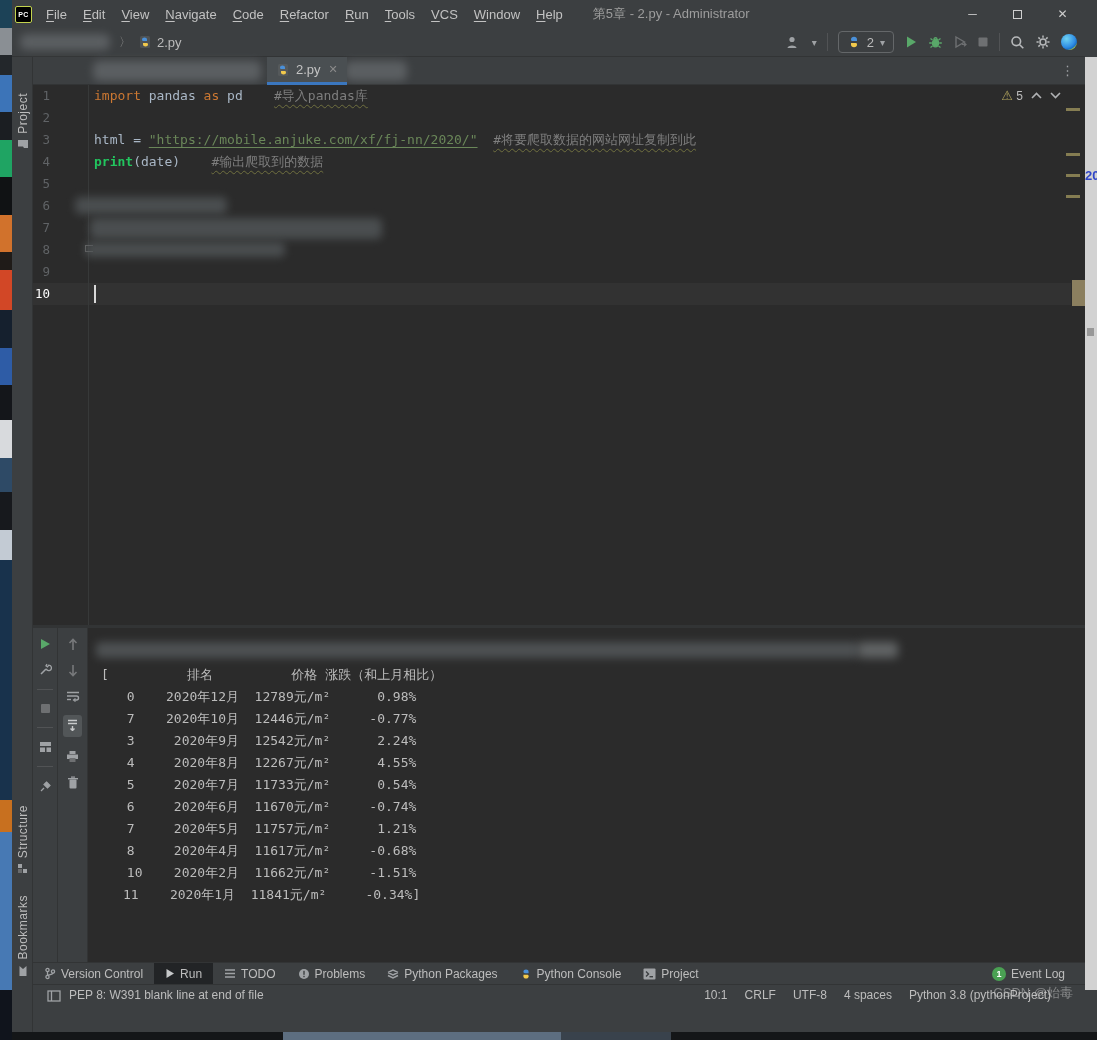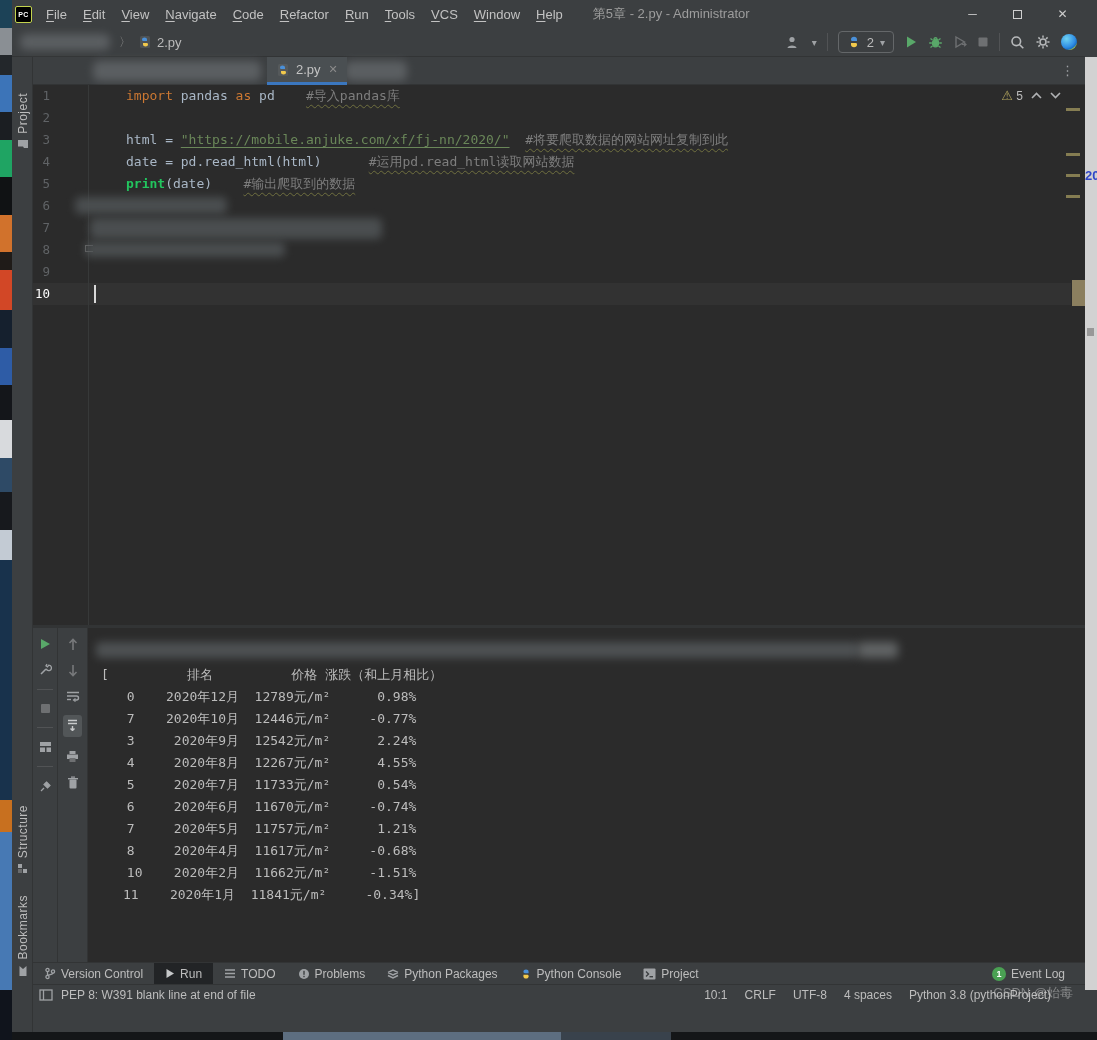--- a/index.html
+++ b/index.html
@@ -62,21 +62,21 @@
   .tab-more { position:absolute; right:10px; top:6px; color:#9fa2a5; font-size:13px; letter-spacing:1px; }
 
   
   .editor { height:540px; background:#2b2b2b; position:relative; font-family:"DejaVu Sans Mono","Liberation Mono",monospace; font-size:13px; }
   .gut { position:absolute; left:0; top:0; width:17px; text-align:right; }
   .gnum { height:22px; line-height:22px; color:#606366; font-size:12.5px; }
   .gnum.cur { color:#ffffff; }
   .gutline { position:absolute; left:55px; top:0; width:1px; height:100%; background:#373939; }
   .curline { position:absolute; left:0; top:198px; width:calc(100% - 14px); height:22px; background:#323232; }
   .code { position:absolute; left:61px; top:0; }
-  .cl { height:22px; line-height:22px; white-space:pre;margin-left:32px; }
+  .cl { height:22px; line-height:22px; white-space:pre; }
   .tk-kw { color:#cc7832; }
   .tk-pl, .tk-sp { color:#a9b7c6; }
   .tk-fn { color:#22c55e;font-weight:bold; }
   .tk-str { color:#6a8759; text-decoration:underline; text-underline-offset:3px; }
   .tk-cm { color:#7e7e7e; text-decoration:underline wavy #6f6f3f 1px; text-underline-offset:4px; }
   .cursor { position:absolute; left:61px; top:200px; width:2px; height:18px; background:#d8d8d8; }
   .fold8 { position:absolute; left:52px; top:160px; width:8px; height:7px; border:1px solid #7c7c7c; border-right:none; opacity:.8; }
   .eblur { position:absolute; background:#4e5254; border-radius:5px; filter:blur(4px); opacity:.9; }
   .insp { position:absolute; right:24px; top:3px; display:flex; align-items:center; gap:8px; color:#bcbcbc; font-size:12px; font-family:"Liberation Sans",sans-serif; }
   .warn-tri { color:#b3a55e; font-size:13px; }
@@ -105,21 +105,21 @@
 
   
   .botbar { height:22px; background:#3c3f41; display:flex; align-items:center; font-size:12px; color:#bdbdbd; border-top:1px solid #323435; }
   .bitem { display:flex; align-items:center; gap:5px; padding:0 11px; height:22px; }
   .bitem.active { background:#222426; }
   .botbar .right { margin-left:auto; display:flex; align-items:center; gap:5px; padding-right:20px; }
   .evt-badge { width:14px; height:14px; border-radius:50%; background:#4aa153; color:#fff; font-size:9px; font-weight:bold; display:flex; align-items:center; justify-content:center; }
 
   
   .statusbar { height:20px; background:#3c3f41; border-top:1px solid #323435; display:flex; align-items:center; font-size:12px; color:#bdbdbd; position:relative; }
-  .sb-left { display:flex; align-items:center; gap:8px; margin-left:6px; }
+  .sb-left { display:flex; align-items:flex-end; gap:8px; margin-left:14px; }
   .sb-right { margin-left:auto; display:flex; align-items:center; gap:17px; margin-right:34px; }
   .watermark { position:absolute; right:12px; bottom:2px; color:rgba(205,205,205,.5); font-size:13px; pointer-events:none; }
 </style>
 </head>
 <body>
 
 <div class="screen">
 
   <div class="desk-left">
     <div style="height:28px;background:#1c4257"></div>
@@ -317,21 +317,20 @@
               <div class="gnum">8</div>
               <div class="gnum">9</div>
               <div class="gnum cur">10</div>
             </div>
           <div class="gutline"></div>
           <div class="fold8"></div>
           <div class="code">
               <div class="cl"><span class="tk-kw">import</span><span class="tk-pl"> pandas </span><span class="tk-kw">as</span><span class="tk-pl"> pd</span><span class="tk-sp">    </span><span class="tk-cm">#导入pandas库</span></div>
               <div class="cl"></div>
               <div class="cl"><span class="tk-pl">html = </span><span class="tk-str">"https://mobile.anjuke.com/xf/fj-nn/2020/"</span><span class="tk-sp">  </span><span class="tk-cm">#将要爬取数据的网站网址复制到此</span></div>
-              <div class="cl"><span class="tk-pl">date = pd.read_html(html)</span><span class="tk-sp">      </span><span class="tk-cm">#运用pd.read_html读取网站数据</span></div>
               <div class="cl"><span class="tk-fn">print</span><span class="tk-pl">(date)</span><span class="tk-sp">    </span><span class="tk-cm">#输出爬取到的数据</span></div>
               <div class="cl"></div>
               <div class="cl"></div>
               <div class="cl"></div>
               <div class="cl"></div>
               <div class="cl"></div>
             </div>
           <div class="cursor"></div>
 
           <div class="eblur" style="left:42px;top:112px;width:152px;height:17px;"></div>

